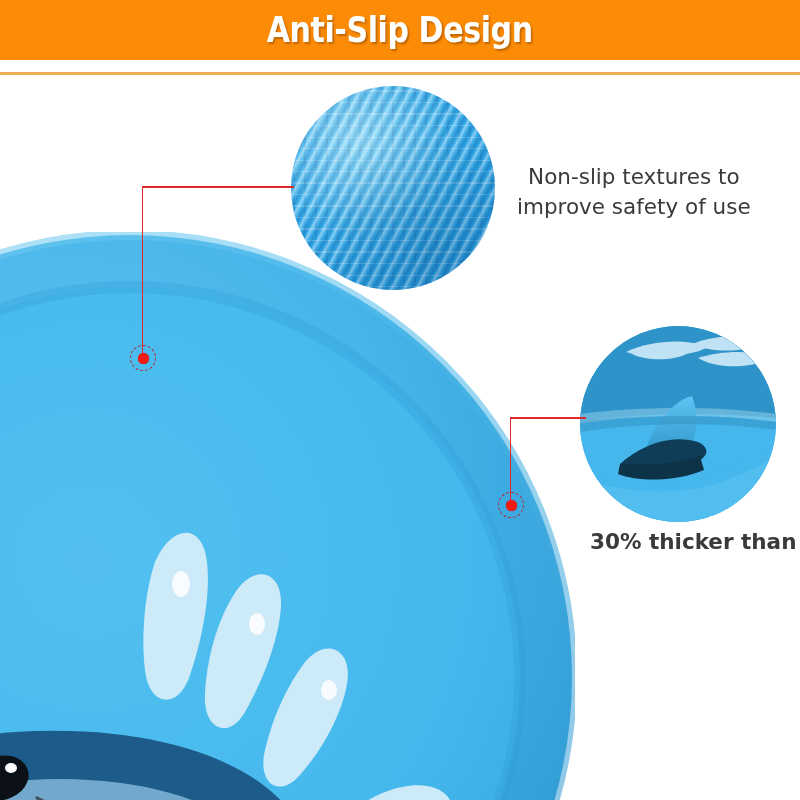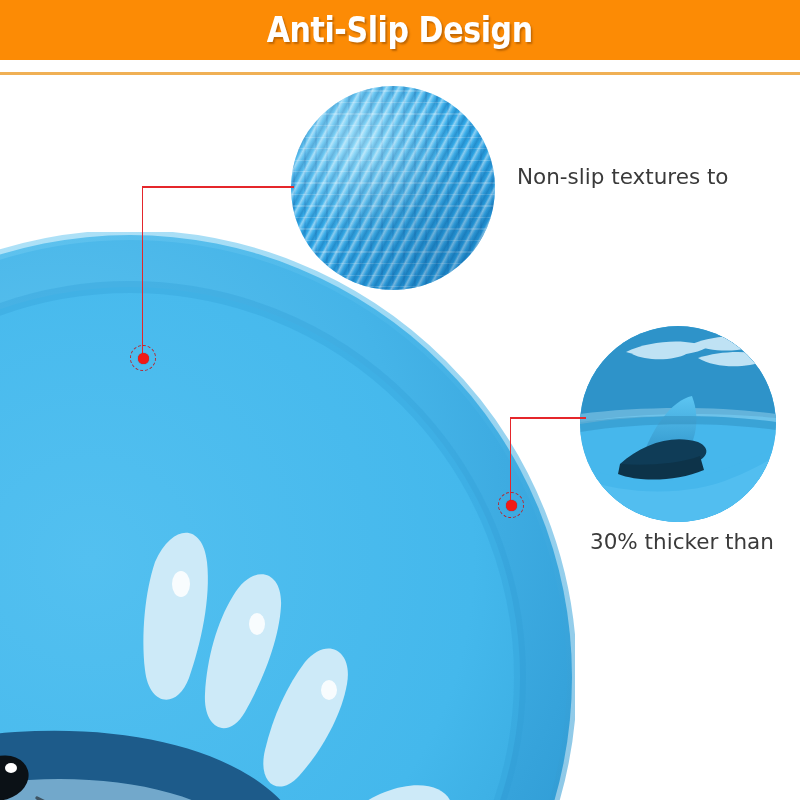--- a/index.html
+++ b/index.html
@@ -36,21 +36,21 @@
   
   .callout-text{
     position:absolute;
     color:#3A3A3A;
     font-family:"DejaVu Sans", sans-serif;
     font-size:21.5px;
     line-height:30px;
     white-space:nowrap;
   }
   #callout-top-text{left:517px;top:150px;text-align:center;margin-top:12px;}
-  #callout-bottom-text{left:590px;top:527px;text-align:left;width:185px;}
+  #callout-bottom-text{left:590px;top:527px;text-align:right;width:185px;font-weight:bold;}
 
   
   .leader{position:absolute;background:#E5262B;}
   .leader-v{width:1.6px;}
   .leader-h{height:1.6px;}
 
   
   .marker{position:absolute;width:28px;height:28px;}
   .marker .ring{
     position:absolute;left:0;top:0;width:24px;height:24px;
@@ -306,19 +306,20 @@
   <div class="leader leader-v" style="left:509.5px;top:418px;height:86px;"></div>
   <div class="leader leader-h" style="left:509.5px;top:417px;width:76px;"></div>
 
   <div class="marker" style="left:498px;top:492px;">
     <div class="ring"></div>
     <div class="dot"></div>
   </div>
 
   <div class="callout-text" id="callout-top-text">
     <div>Non-slip textures to</div>
+    <div>improve safety of use</div>
   </div>
 
   <div class="callout-text" id="callout-bottom-text">
     <div>30% thicker than</div>
   </div>
 
 </div>
 
 </body></html>

